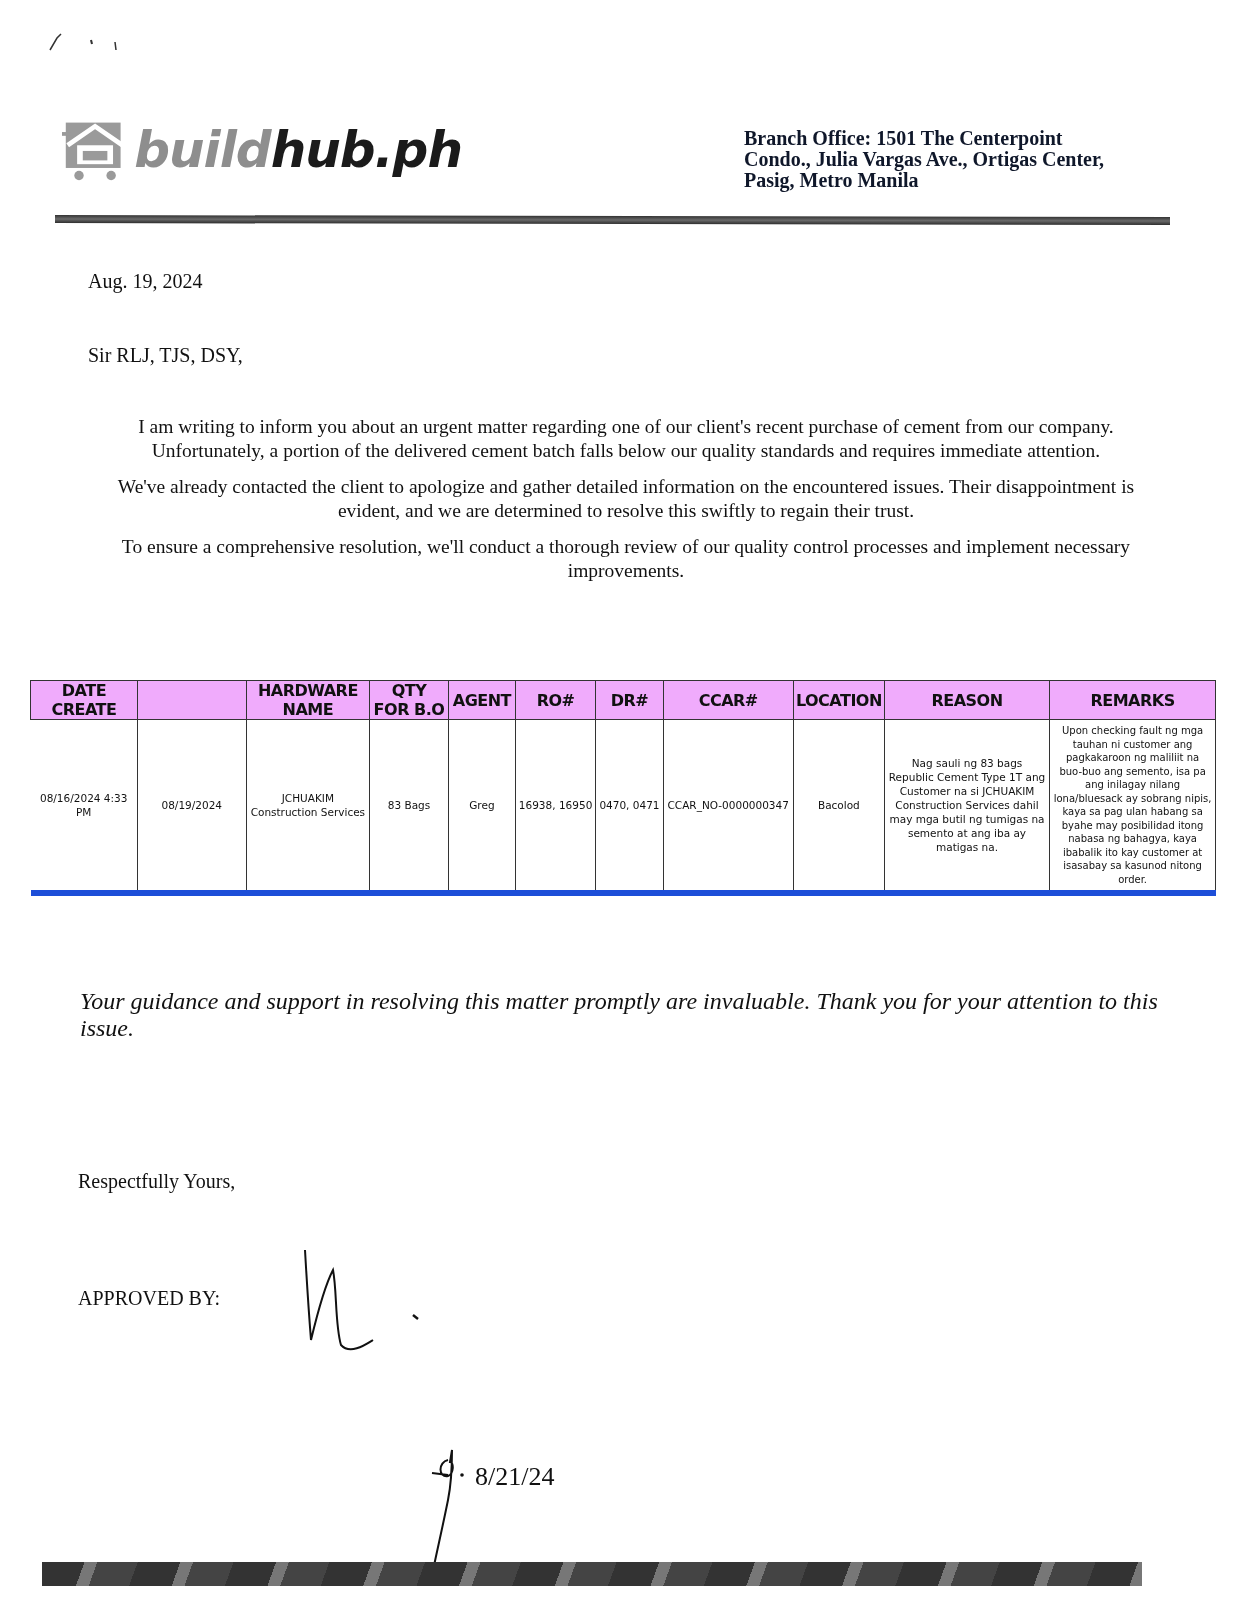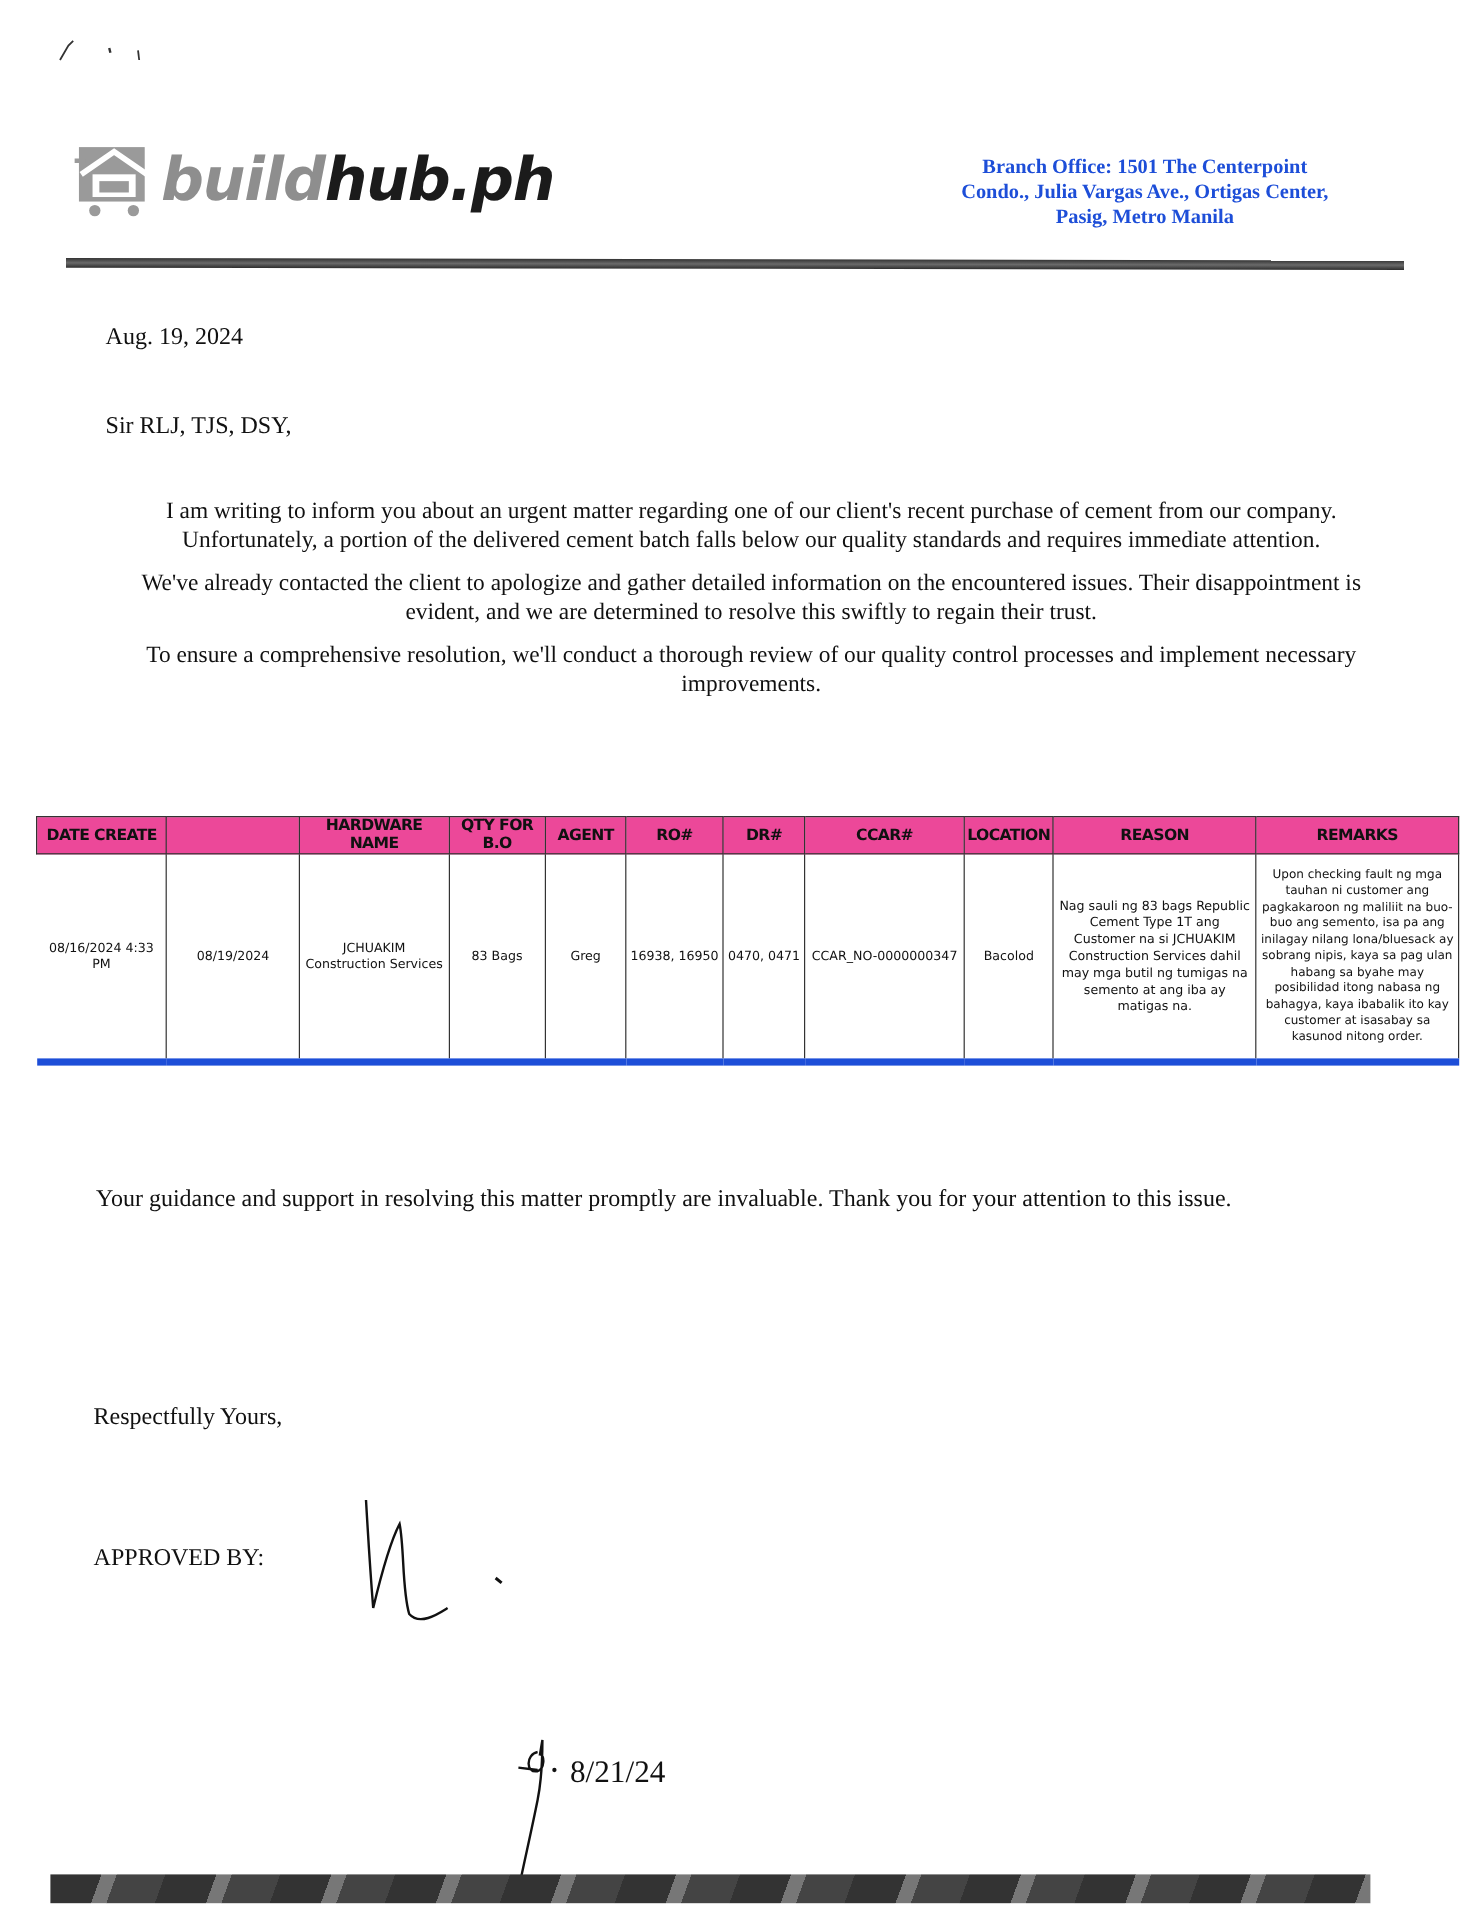--- a/index.html
+++ b/index.html
@@ -4,31 +4,31 @@
 <style>
   html, body { margin:0; padding:0; background:#ffffff; }
   body { width:1234px; height:1600px; position:relative; overflow:hidden; font-family:"Liberation Serif", serif; color:#111; }
   .abs { position:absolute; }
   .scribble { left:45px; top:28px; width:90px; height:30px; }
   .logo { left:62px; top:112px; width:400px; height:76px; display:flex; align-items:center; }
   .logo-icon { width:70px; height:70px; margin-right:6px; }
   .logo-text { font-family:"DejaVu Sans", sans-serif; font-style:italic; font-weight:bold; font-size:50px; letter-spacing:-1px;text-align:center; }
   .logo-text .a { color:#8e8e8e; }
   .logo-text .b { color:#1b1b1b; }
-  .address { right:70px; top:128px; text-align:center; font-size:17px; line-height:21px; font-weight:bold; color:#1d4ed8; width:420px; }
+  .address { right:70px; top:128px; text-align:left; font-size:20px; line-height:21px; font-weight:bold; color:#0f172a; width:420px; }
   .header-rule { left:55px; top:216px; width:1115px; height:8px; background:linear-gradient(180deg,#333 0%,#6a6a6a 50%,#2e2e2e 100%); transform:rotate(0.1deg); }
   .date { left:88px; top:270px; font-size:20px; }
   .salutation { left:88px; top:344px; font-size:20px; }
   .body { left:86px; top:415px; width:1080px; font-size:19.5px; line-height:24px; }
   .body p { margin:0 0 12px 0;text-align:center; }
   table.report { position:absolute; left:30px; top:680px; width:1186px; border-collapse:collapse; font-family:"DejaVu Sans", sans-serif; font-size:10.5px; }
-  table.report th { background:#ec4899; border:1.5px solid #333; height:18px; font-weight:bold; font-size:13px; letter-spacing:-0.5px; color:#111; padding:0 2px; }
+  table.report th { background:#f0abfc; border:1.5px solid #333; height:18px; font-weight:bold; font-size:16px; letter-spacing:-0.5px; color:#111; padding:0 2px; }
   table.report td { border-left:1.5px solid #333; border-right:1.5px solid #333; text-align:center; vertical-align:middle; padding:2px 3px; height:166px; line-height:14px; }
   table.report tr.data td { border-bottom:6px solid #1d4ed8; }
-  .closing { left:80px; top:988px; font-size:20px; width:1120px; }
+  .closing { left:80px; top:988px; font-size:24px; width:1120px;font-style:italic; }
   .respect { left:78px; top:1170px; font-size:20px; }
   .approved { left:78px; top:1242px; font-size:20px;margin-top:45px; }
   .sig1 { left:295px; top:1245px; width:140px; height:115px; }
   .sig2 { left:410px; top:1440px; width:170px; height:150px; }
   .footer-bar { left:42px; top:1562px; width:1100px; height:24px; background:repeating-linear-gradient(110deg,#333 0 40px,#777 40px 52px,#444 52px 90px); }
 </style>
 </head>
 <body>
 
 <svg class="abs scribble" viewBox="0 0 90 30">

